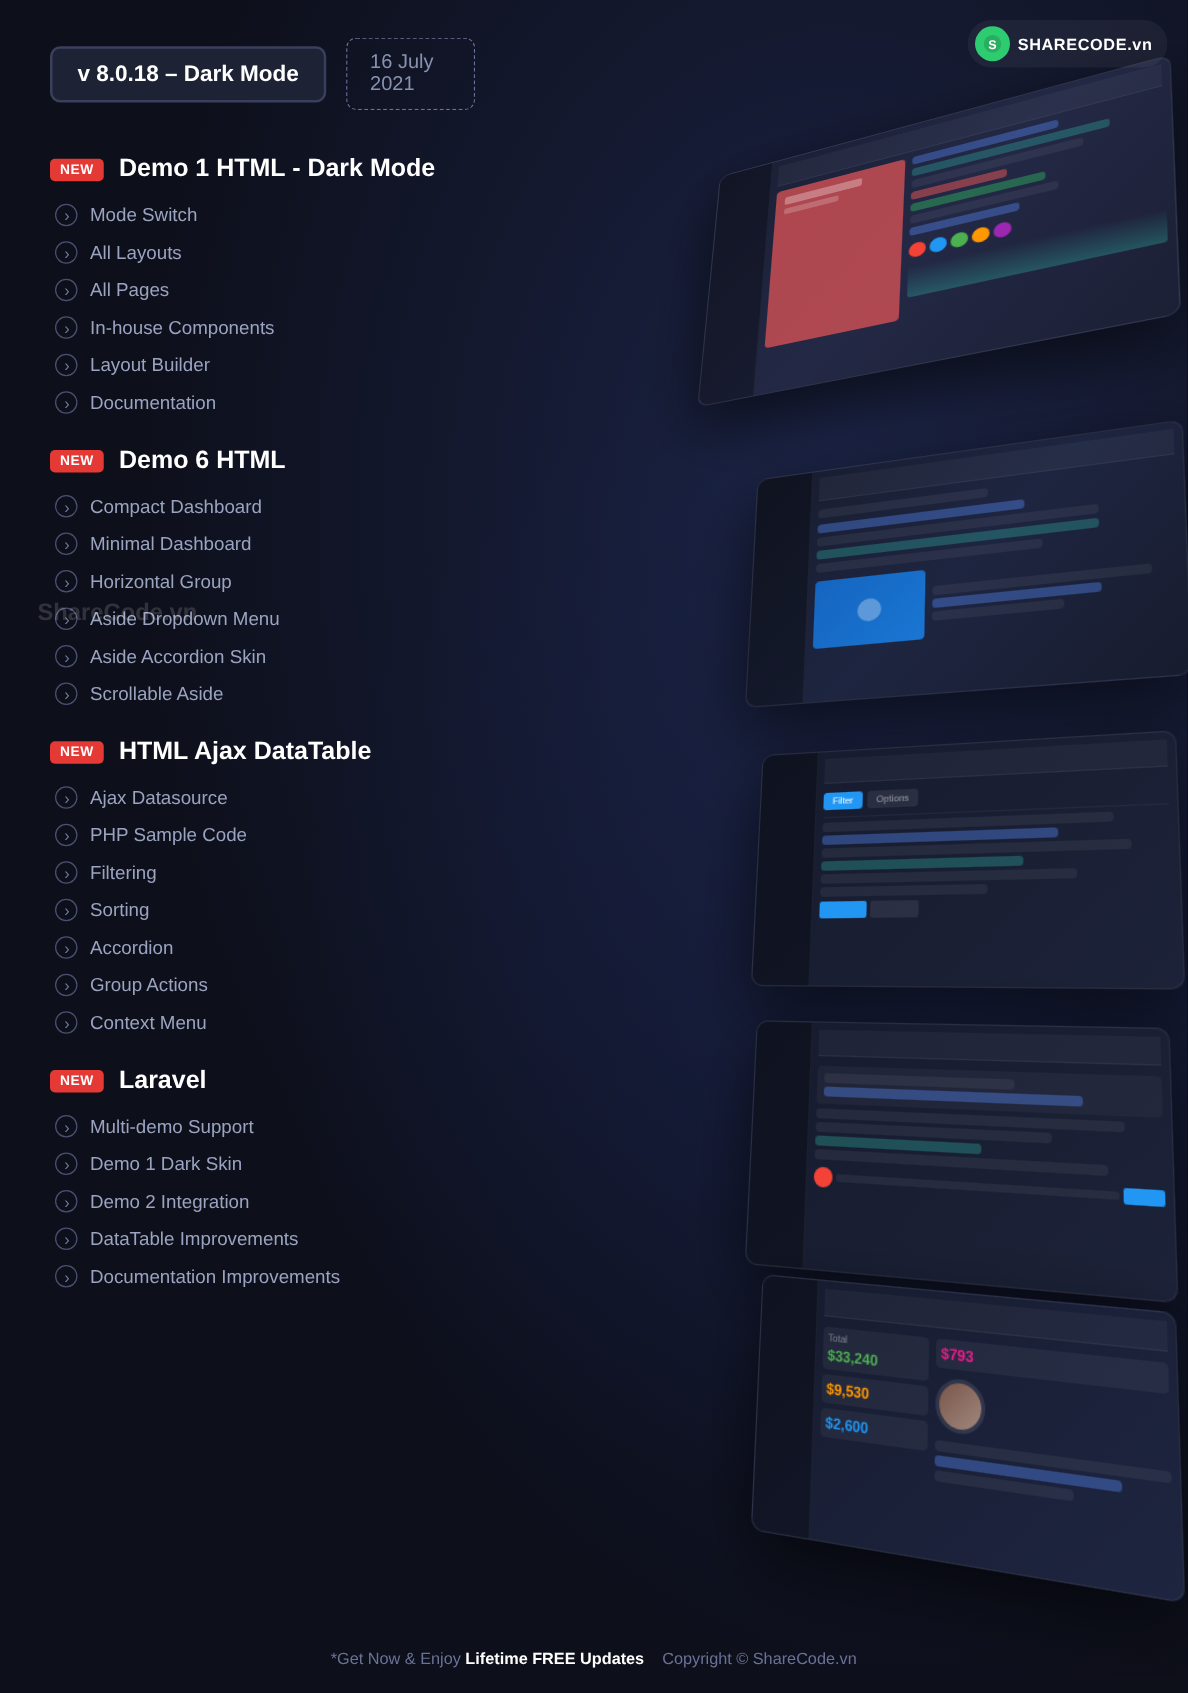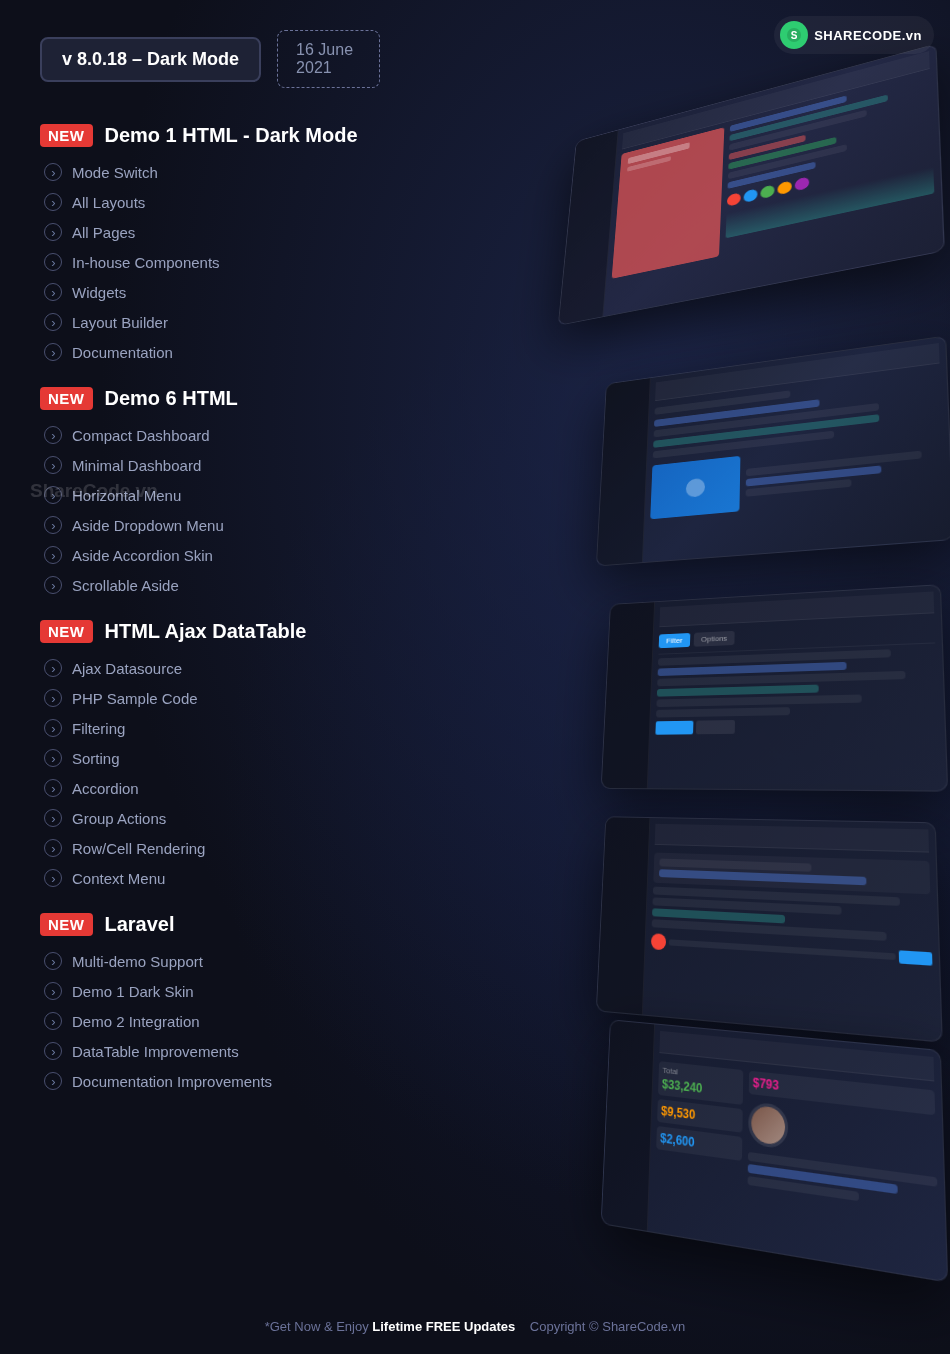--- a/index.html
+++ b/index.html
@@ -67,21 +67,21 @@
       display: flex;
       align-items: center;
       gap: 12px;
       margin-bottom: 10px;
       margin-top: 20px;
     }
 
     .new-badge {
       background: #e53935;
       color: #fff;
-      font-size: 15px;
+      font-size: 11px;
       font-weight: 700;
       padding: 3px 8px;
       border-radius: 4px;
       text-transform: uppercase;
       letter-spacing: 0.5px;
       flex-shrink: 0;
     }
 
     .section-title {
       font-size: 20px;
@@ -450,21 +450,21 @@
         </div>
       </div>
     </div>
   </div>
 </div>
 
 <div class="content">
 
   <div class="header-row">
     <div class="version-badge">v 8.0.18 – Dark Mode</div>
-    <div class="date-badge">16 June 2021</div>
+    <div class="date-badge">16 July 2021</div>
   </div>
 
   <div id="sections-container">
       <div class="section">
         <div class="section-header">
           <span class="new-badge">New</span>
           <span class="section-title">Demo 1 HTML - Dark Mode</span>
         </div>
         <div class="menu-item">
           <div class="chevron-icon"></div>
@@ -477,24 +477,20 @@
         <div class="menu-item">
           <div class="chevron-icon"></div>
           <span class="menu-label">All Pages</span>
         </div>
         <div class="menu-item">
           <div class="chevron-icon"></div>
           <span class="menu-label">In-house Components</span>
         </div>
         <div class="menu-item">
           <div class="chevron-icon"></div>
-          <span class="menu-label">Widgets</span>
-        </div>
-        <div class="menu-item">
-          <div class="chevron-icon"></div>
           <span class="menu-label">Layout Builder</span>
         </div>
         <div class="menu-item">
           <div class="chevron-icon"></div>
           <span class="menu-label">Documentation</span>
         </div>
       </div>
       <div class="section">
         <div class="section-header">
           <span class="new-badge">New</span>
@@ -503,21 +499,21 @@
         <div class="menu-item">
           <div class="chevron-icon"></div>
           <span class="menu-label">Compact Dashboard</span>
         </div>
         <div class="menu-item">
           <div class="chevron-icon"></div>
           <span class="menu-label">Minimal Dashboard</span>
         </div>
         <div class="menu-item">
           <div class="chevron-icon"></div>
-          <span class="menu-label">Horizontal Menu</span>
+          <span class="menu-label">Horizontal Group</span>
         </div>
         <div class="menu-item">
           <div class="chevron-icon"></div>
           <span class="menu-label">Aside Dropdown Menu</span>
         </div>
         <div class="menu-item">
           <div class="chevron-icon"></div>
           <span class="menu-label">Aside Accordion Skin</span>
         </div>
         <div class="menu-item">
@@ -546,24 +542,20 @@
           <div class="chevron-icon"></div>
           <span class="menu-label">Sorting</span>
         </div>
         <div class="menu-item">
           <div class="chevron-icon"></div>
           <span class="menu-label">Accordion</span>
         </div>
         <div class="menu-item">
           <div class="chevron-icon"></div>
           <span class="menu-label">Group Actions</span>
-        </div>
-        <div class="menu-item">
-          <div class="chevron-icon"></div>
-          <span class="menu-label">Row/Cell Rendering</span>
         </div>
         <div class="menu-item">
           <div class="chevron-icon"></div>
           <span class="menu-label">Context Menu</span>
         </div>
       </div>
       <div class="section">
         <div class="section-header">
           <span class="new-badge">New</span>
           <span class="section-title">Laravel</span>

